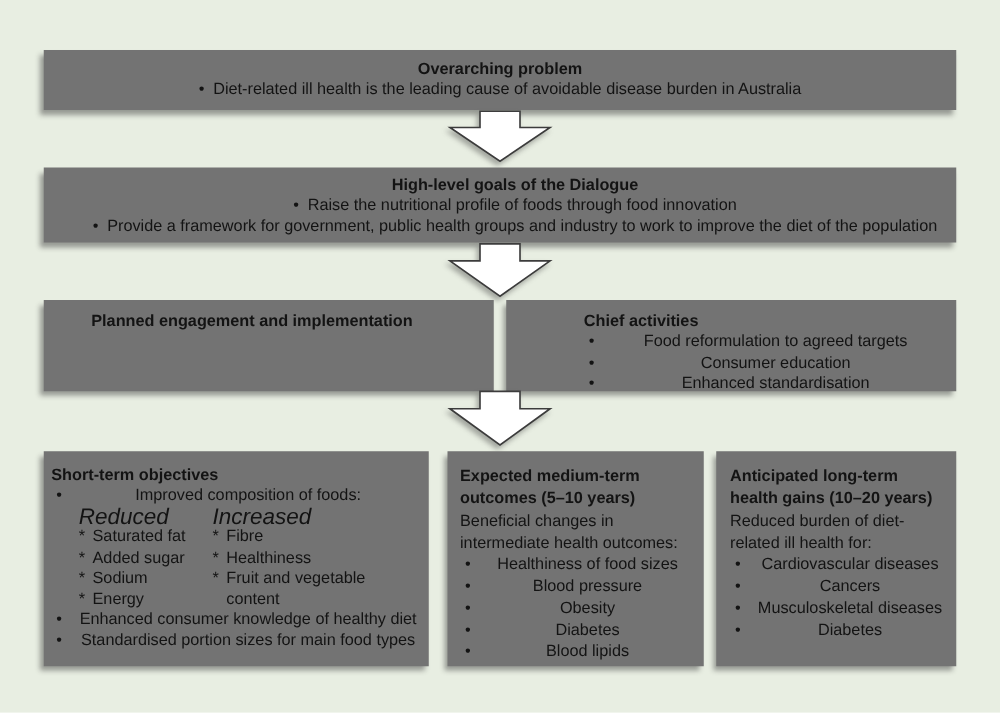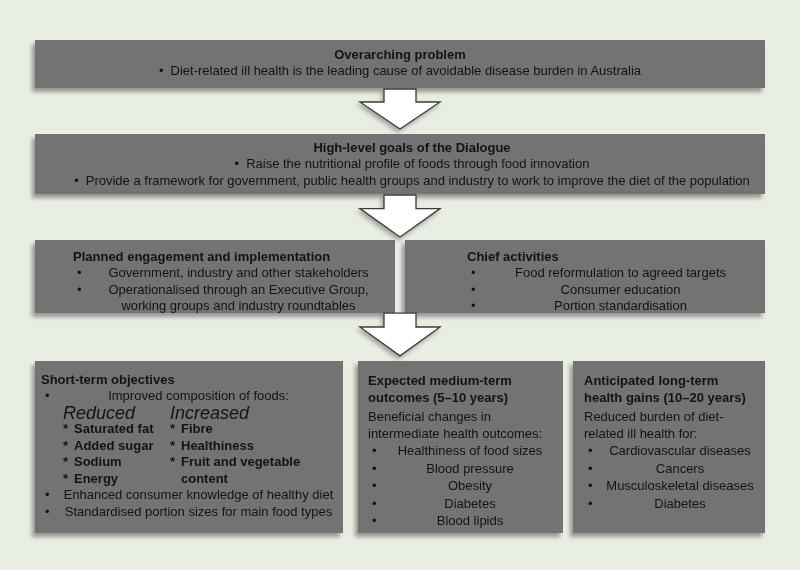--- a/index.html
+++ b/index.html
@@ -36,21 +36,21 @@
   .lvl4b h3, .lvl4c h3 { margin-bottom:3px; }
   .intro { margin:0 0 1px 0; line-height:16.5px; }
   .lvl4b li, .lvl4c li { margin-top:1px; }
 
   
   .cols { display:flex; margin-left:22px; }
   .col  { }
   .col1 { width:107px; }
   .col2 { width:160px; }
   .col h4 { margin:0; font-size:18px; font-weight:400; font-style:italic; line-height:16.5px; }
-  .star-item { position:relative; padding-left:11px; line-height:16.5px;font-weight:bold; }
+  .star-item { position:relative; padding-left:11px; line-height:16.5px; }
   .star-item::before { content:"*"; position:absolute; left:0; }
 
   
   .arrow { position:absolute; left:350px; width:100px;
            filter:drop-shadow(-2px 3px 2px rgba(60,60,60,0.4)); }
   .arrow polygon { fill:#ffffff; stroke:#3c3c3c; stroke-width:1.3; }
   .arrow1 { top:88px;  height:42px; }
   .arrow2 { top:194px; height:44px; }
   .arrow3 { top:312px; height:45px; }
 </style>
@@ -77,32 +77,28 @@
       <li class="nowrap">Provide a framework for government, public health groups and industry to work to improve the diet of the population</li>
     </ul>
   </section>
 
   <svg class="arrow arrow2" viewBox="0 0 100 42" preserveAspectRatio="none">
     <polygon points="34,1 66,1 66,14 90,14 50,41 10,14 34,14"></polygon>
   </svg>
 
   <section class="box lvl3a">
     <h3>Planned engagement and implementation</h3>
-    <ul>
-      <li>Government, industry and other stakeholders</li>
-      <li>Operationalised through an Executive Group, working groups and industry roundtables</li>
-    </ul>
   </section>
 
   <section class="box lvl3b">
     <h3>Chief activities</h3>
     <ul>
       <li>Food reformulation to agreed targets</li>
       <li>Consumer education</li>
-      <li>Portion standardisation</li>
+      <li>Enhanced standardisation</li>
     </ul>
   </section>
 
   <svg class="arrow arrow3" viewBox="0 0 100 42" preserveAspectRatio="none">
     <polygon points="34,1 66,1 66,14 90,14 50,41 10,14 34,14"></polygon>
   </svg>
 
   <section class="box lvl4a">
     <h3>Short-term objectives</h3>
     <ul>

